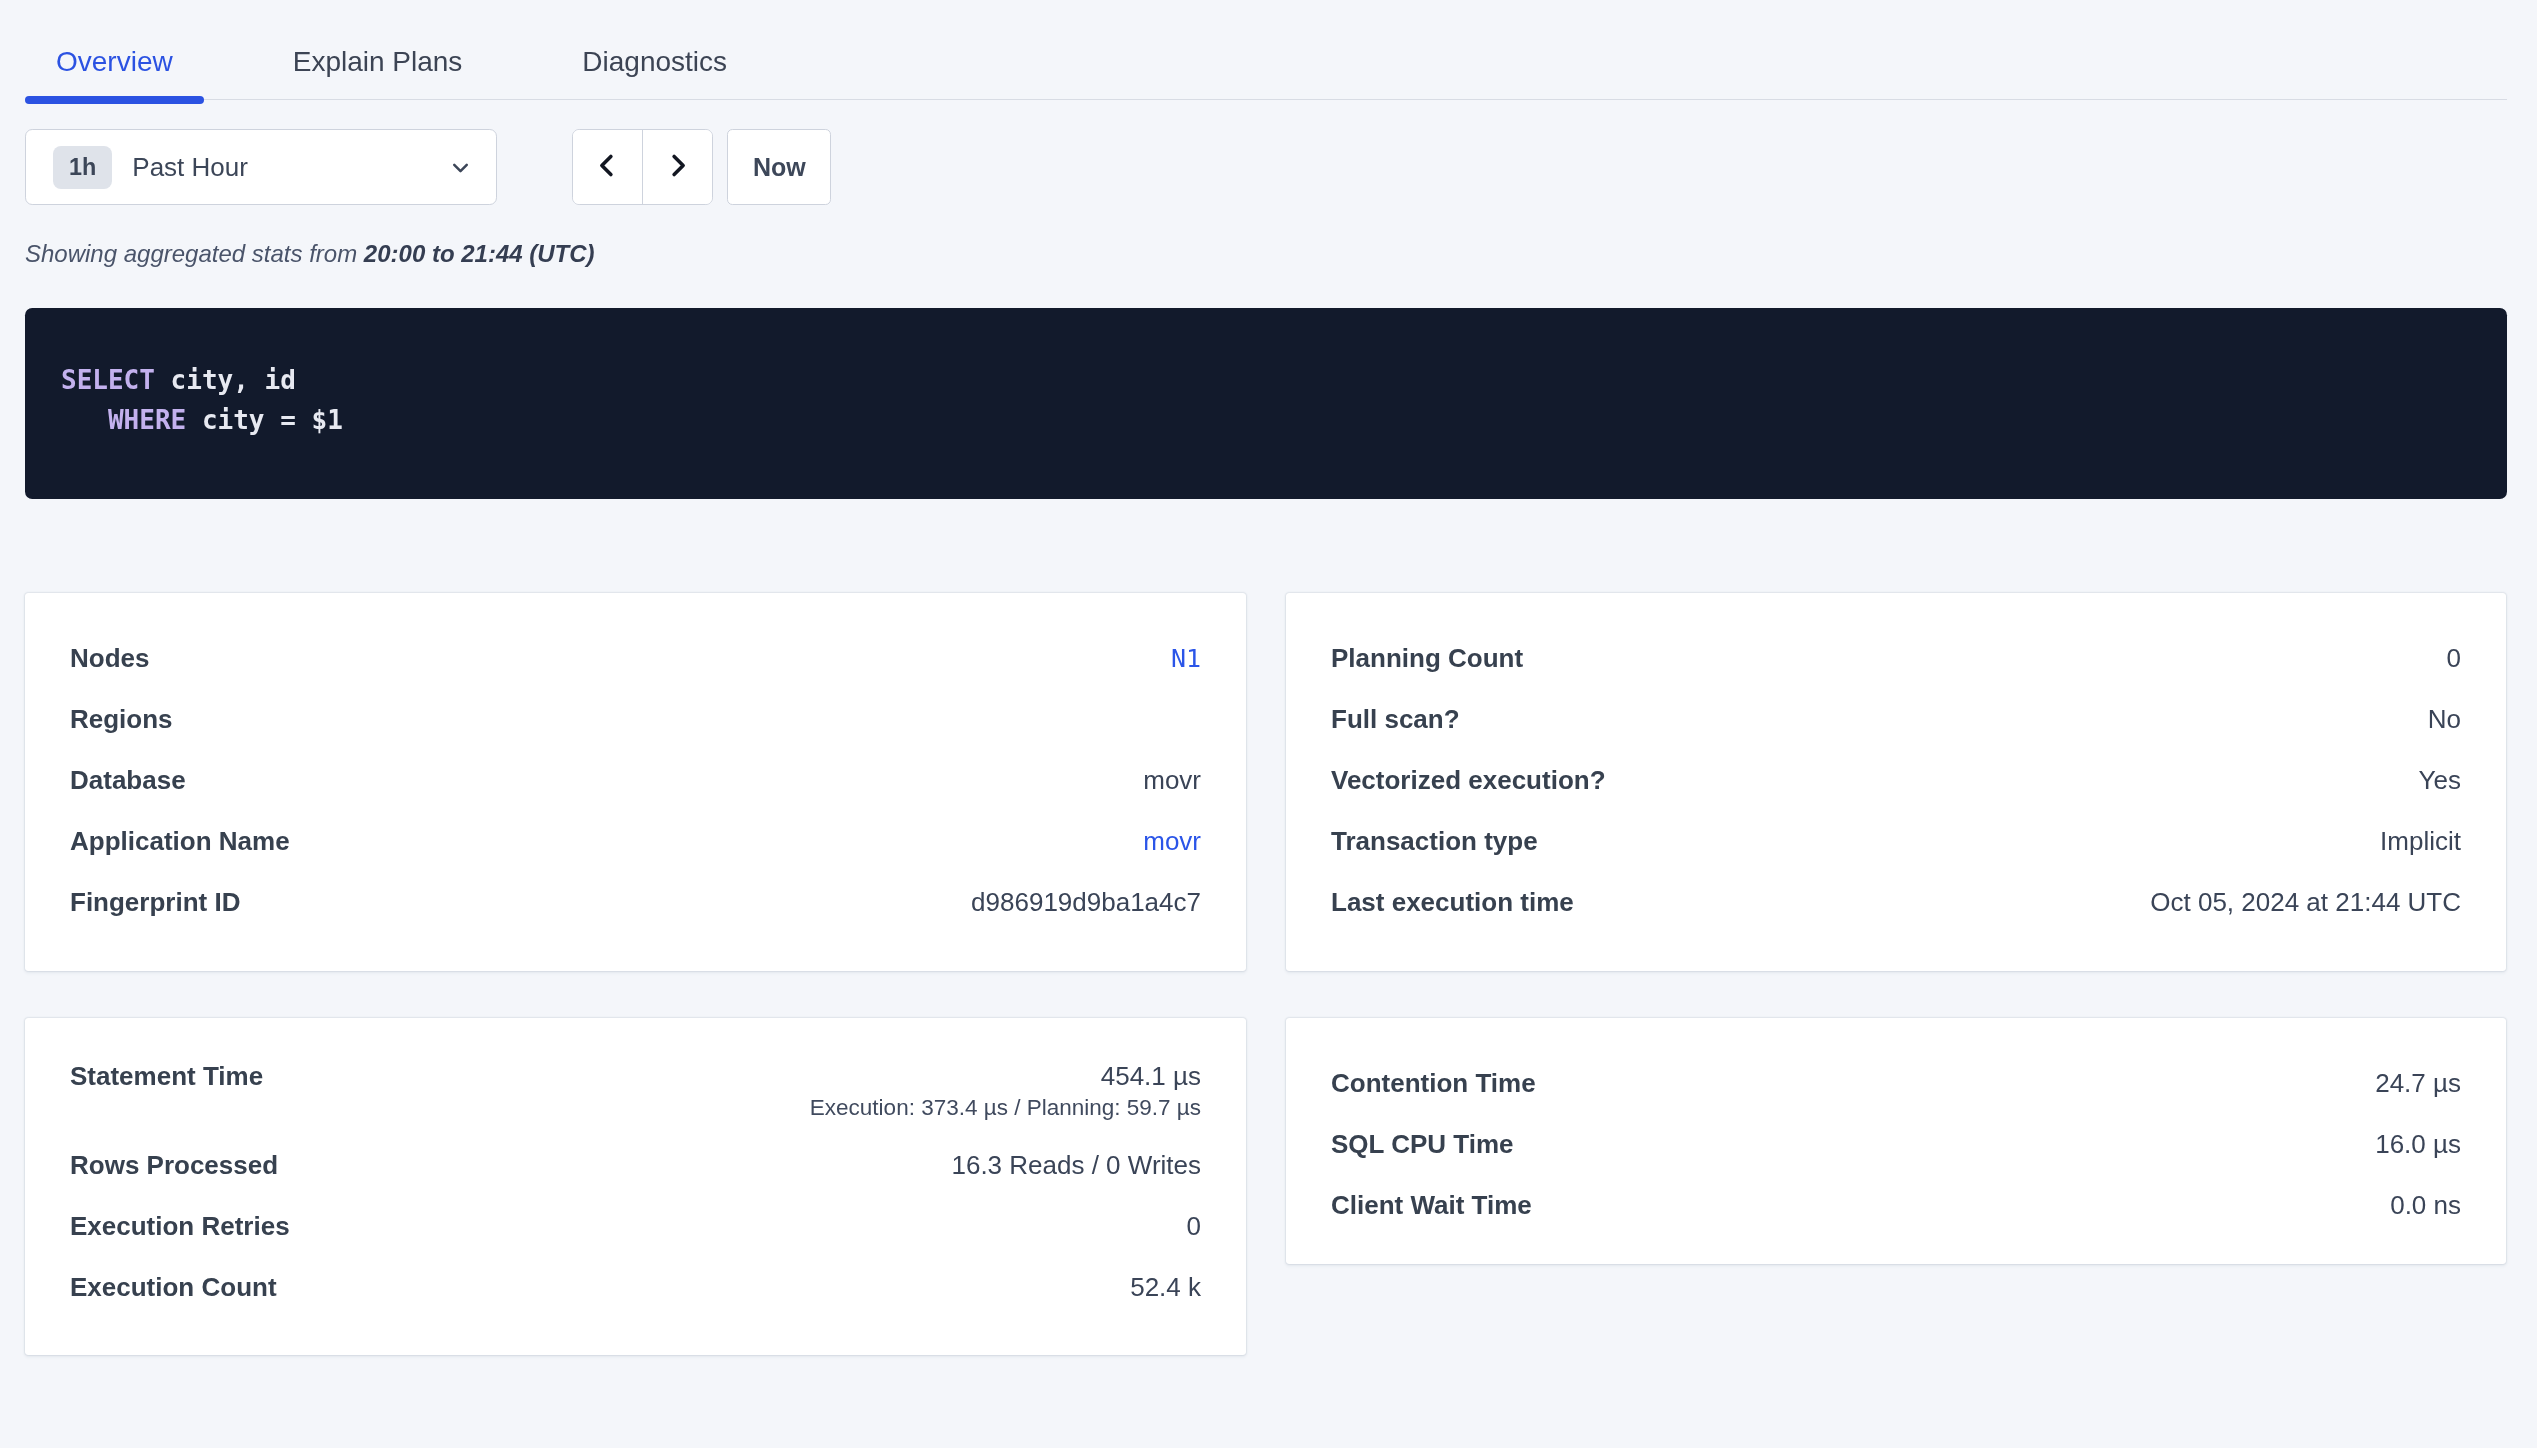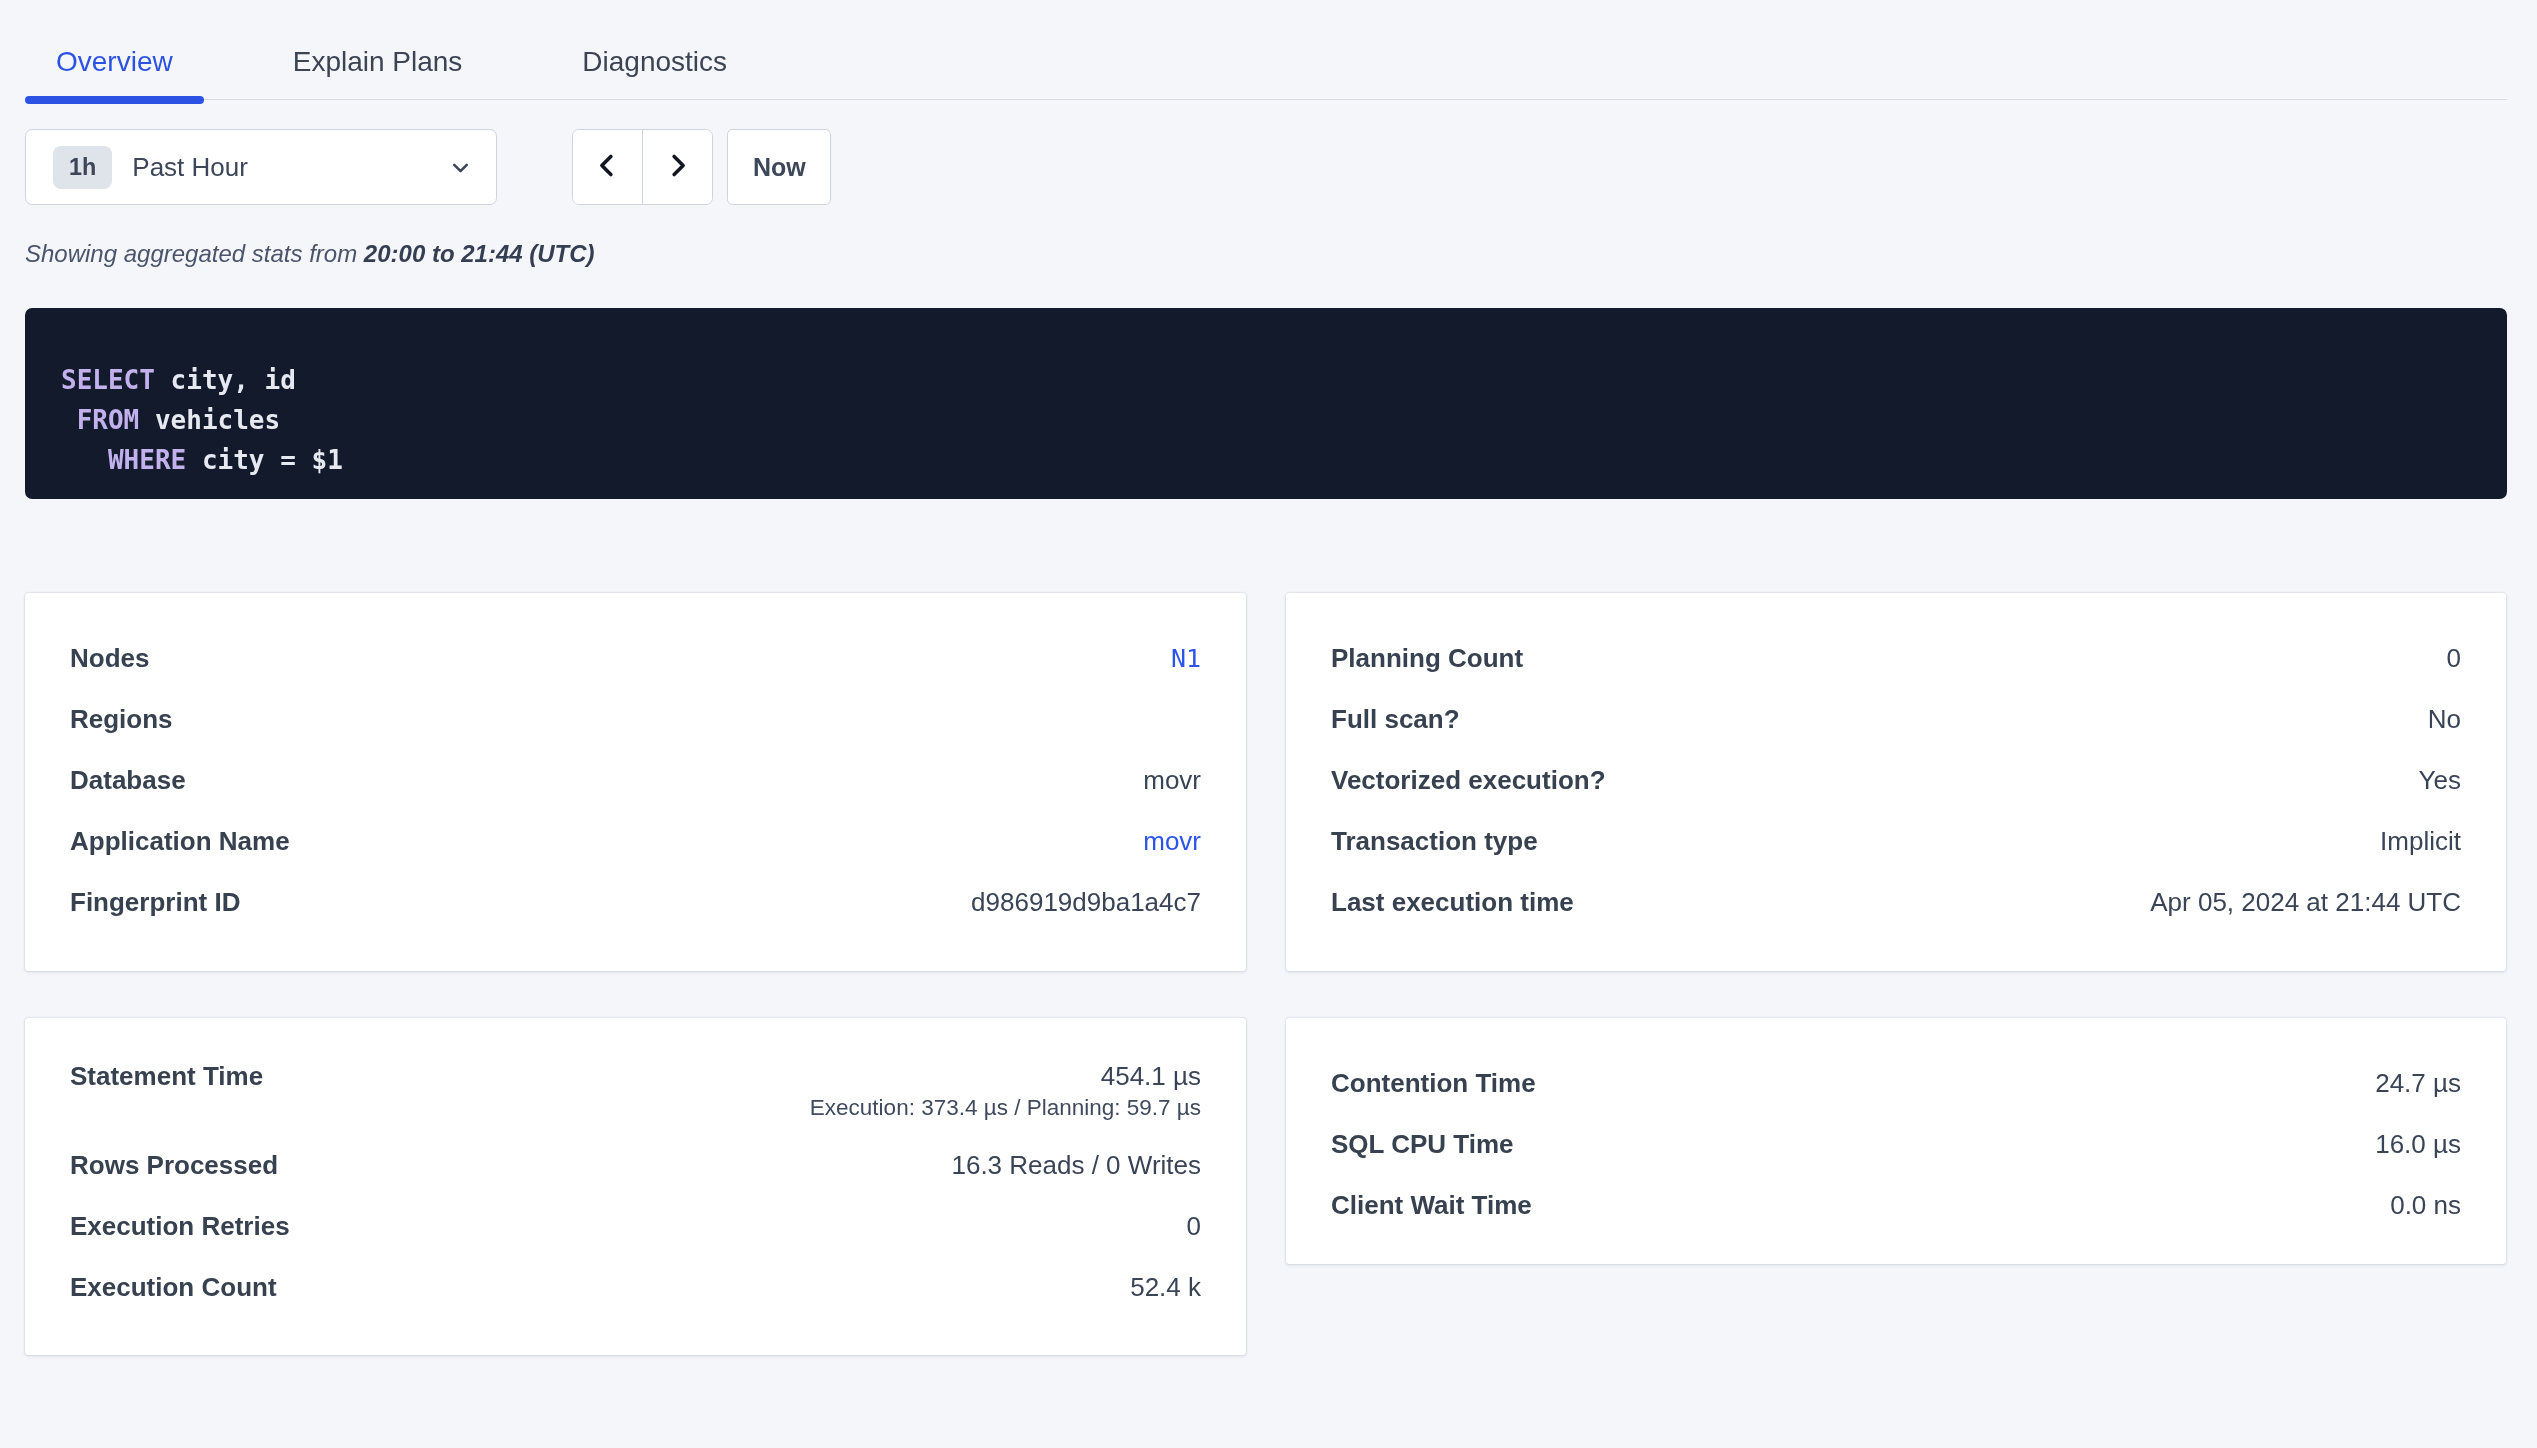--- a/index.html
+++ b/index.html
@@ -161,21 +161,20 @@
 
     <button class="now-button">Now</button>
   </div>
 
   <div class="stats-line">
     <span>Showing aggregated stats from </span><strong>20:00 to 21:44 (UTC)</strong>
   </div>
 
   <div class="sql-box" id="sql-box">
       <div class="sql-line"><span class="sql-keyword">SELECT</span><span class="sql-plain"> city, id</span></div>
-      <div class="sql-line"><span class="sql-plain"> </span><span class="sql-keyword">FROM</span><span class="sql-plain"> vehicles</span></div>
       <div class="sql-line"><span class="sql-plain">   </span><span class="sql-keyword">WHERE</span><span class="sql-plain"> city = $1</span></div>
     </div>
 
   <div class="cards">
     <section class="card card-overview-left">
         <div class="card-row">
           <span class="row-label">Nodes</span>
           <div class="value-stack"><a href="#" class="row-value link mono">N1</a></div>
         </div>
         <div class="card-row">
@@ -207,21 +206,21 @@
         <div class="card-row">
           <span class="row-label">Vectorized execution?</span>
           <div class="value-stack"><span class="row-value">Yes</span></div>
         </div>
         <div class="card-row">
           <span class="row-label">Transaction type</span>
           <div class="value-stack"><span class="row-value">Implicit</span></div>
         </div>
         <div class="card-row">
           <span class="row-label">Last execution time</span>
-          <div class="value-stack"><span class="row-value">Apr 05, 2024 at 21:44 UTC</span></div>
+          <div class="value-stack"><span class="row-value">Oct 05, 2024 at 21:44 UTC</span></div>
         </div>
       </section>
     <section class="card card-timings-left">
         <div class="card-row two-line">
           <span class="row-label">Statement Time</span>
           <div class="value-stack"><span class="row-value">454.1 µs</span><div class="sub-value">Execution: 373.4 µs / Planning: 59.7 µs</div></div>
         </div>
         <div class="card-row">
           <span class="row-label">Rows Processed</span>
           <div class="value-stack"><span class="row-value">16.3 Reads / 0 Writes</span></div>

